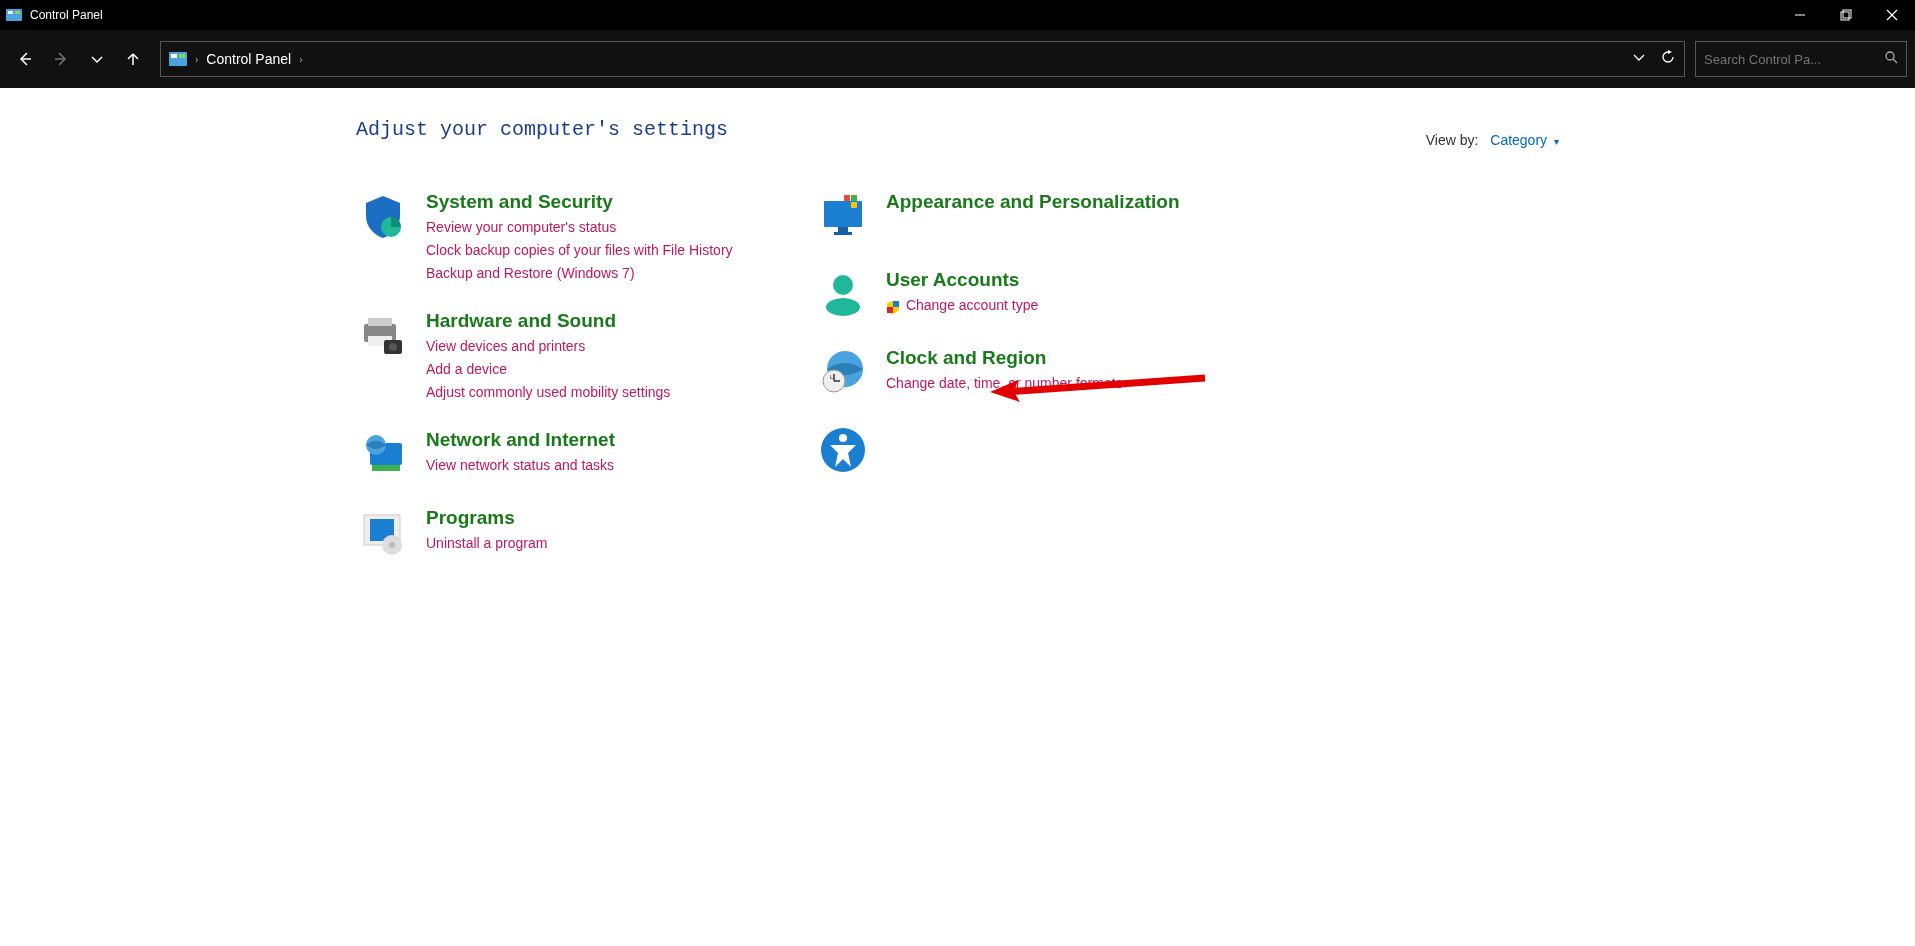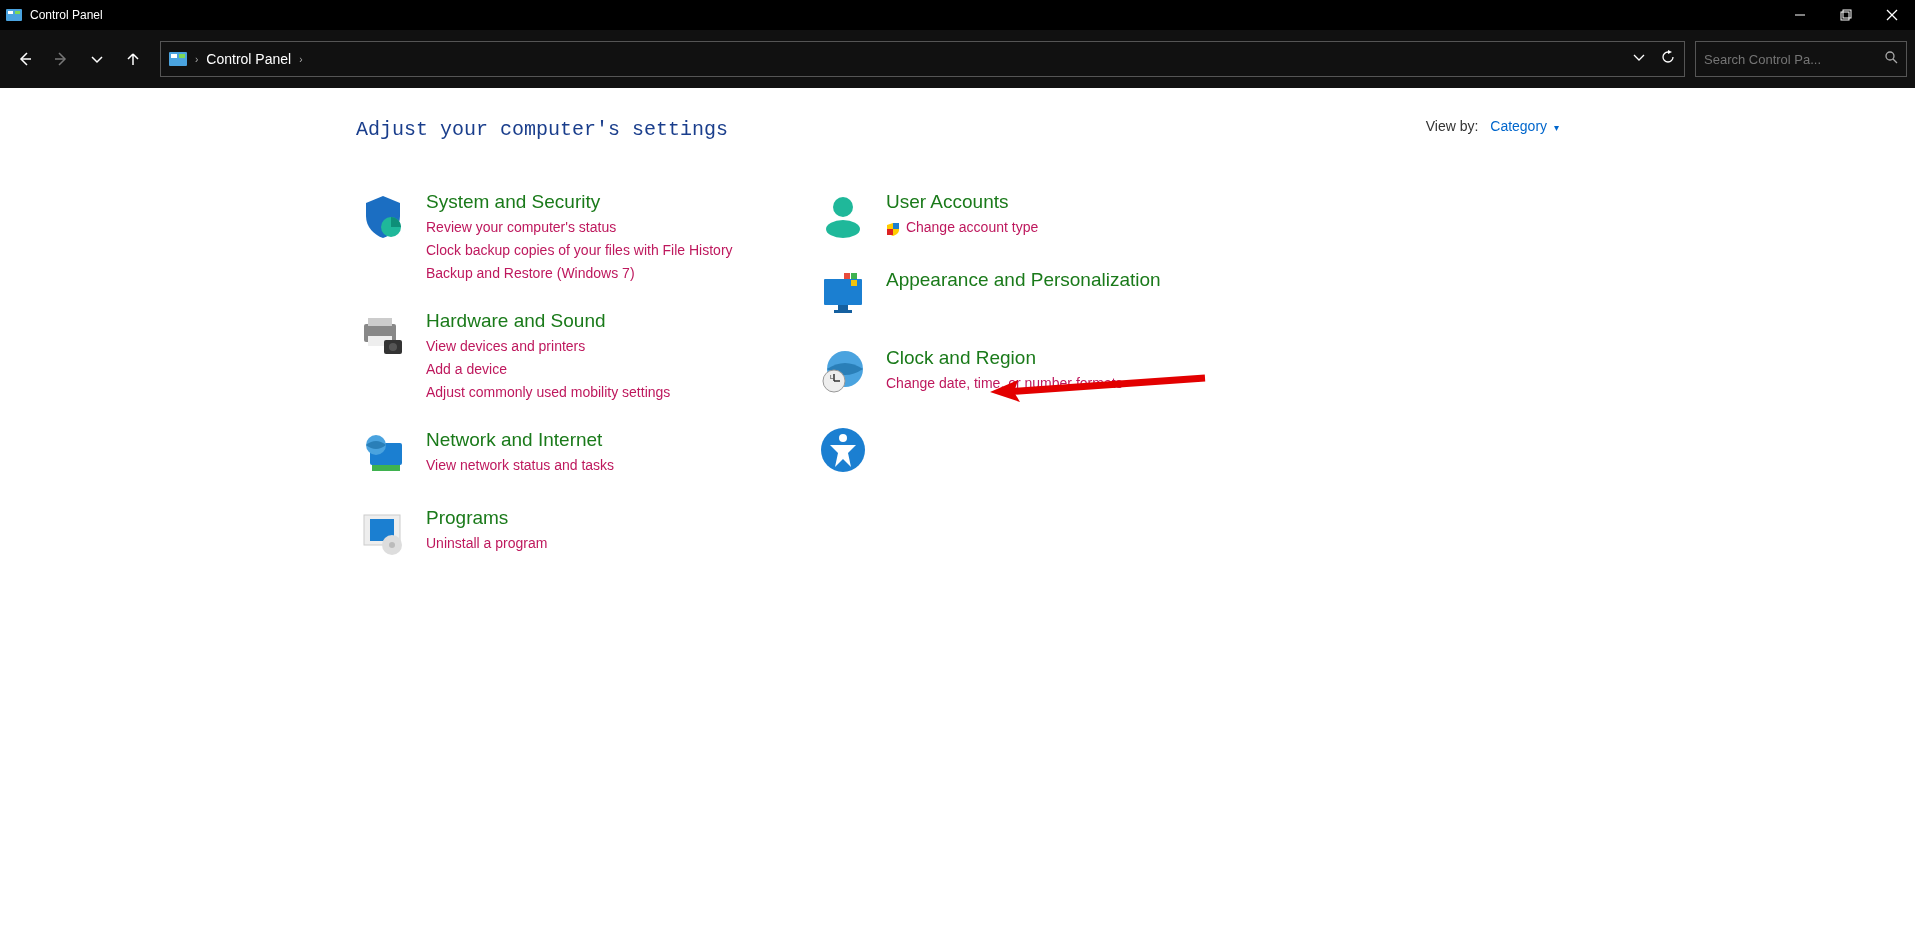--- a/index.html
+++ b/index.html
@@ -15,28 +15,28 @@
 .nav-btn svg { width: 16px; height: 16px; }
 .addressbar { flex: 1; height: 36px; border: 1px solid #555; margin-left: 8px; margin-right: 8px; display: flex; align-items: center; padding: 0 8px; gap: 8px; color: #fff; }
 .addr-icon { width: 18px; height: 18px; }
 .addr-chev { color: #aaa; font-size: 10px; }
 .addr-text { font-size: 14px; }
 .addr-right { margin-left: auto; display: flex; gap: 14px; align-items: center; }
 .searchbox { width: 212px; height: 36px; border: 1px solid #555; display: flex; align-items: center; padding: 0 8px; color: #999; }
 .searchbox input { background: transparent; border: none; color: #999; font-size: 13px; width: 130px; outline: none; }
 .content { padding: 30px 0 0 356px; }
 .heading { color: #1a3e8c; font-size: 20px; font-weight: 400; font-family: Liberation Mono, monospace; }
-.viewby { position: absolute; right: 356px; top: 118px; font-size: 14px; color: #333; }
+.viewby { position: absolute; right: 356px; top: 132px; font-size: 14px; color: #333; }
 .viewby-val { color: #0066cc; margin-left: 8px; }
 .columns { display: flex; margin-top: 50px; gap: 60px; }
 .col { width: 400px; }
 .cat { display: flex; margin-bottom: 24px; }
 .cat-icon { width: 54px; height: 54px; flex-shrink: 0; margin-right: 16px; display: flex; align-items: flex-start; justify-content: center; }
 .cat-body { }
-.cat-title { color: #1a7a1a; font-size: 19px; font-weight: 400; margin-bottom: 4px; }
+.cat-title { color: #1a7a1a; font-size: 19px; font-weight: 700; margin-bottom: 4px; }
 .cat-link { color: #be185d; font-size: 14px; display: block; margin-bottom: 2px; line-height: 1.5; }
 .shield-mini { display: inline-block; width: 14px; height: 14px; vertical-align: middle; margin-right: 2px; }
 .arrow-annotation { position: absolute; left: 990px; top: 370px; pointer-events: none; }
 </style>
 </head>
 <body>
 
 <div class="titlebar">
   <span class="titlebar-icon">
     <svg viewBox="0 0 16 16">
@@ -193,57 +193,57 @@
           <div class="cat-title">Programs</div>
           <a class="cat-link">Uninstall a program</a>
         </div>
       </div>
     </div>
 
     <div class="col">
       <div class="cat">
         <div class="cat-icon">
           <svg width="50" height="50" viewBox="0 0 50 50">
+              <rect x="6" y="10" width="38" height="26" fill="#1b7fd1" rx="1"></rect>
+              <rect x="20" y="36" width="10" height="5" fill="#1560a0"></rect>
+              <rect x="16" y="41" width="18" height="3" fill="#1560a0"></rect>
+              <rect x="26" y="4" width="6" height="6" fill="#e74c3c"></rect>
+              <rect x="33" y="4" width="6" height="6" fill="#3fb24f"></rect>
+              <rect x="26" y="11" width="6" height="6" fill="#1b7fd1"></rect>
+              <rect x="33" y="11" width="6" height="6" fill="#f1c40f"></rect>
+            </svg>
+        </div>
+        <div class="cat-body">
+          <div class="cat-title">Appearance and Personalization</div>
+        </div>
+      </div>
+
+      <div class="cat">
+        <div class="cat-icon">
+          <svg width="50" height="50" viewBox="0 0 50 50">
               <circle cx="25" cy="16" r="10" fill="#1fb89a"></circle>
               <ellipse cx="25" cy="38" rx="17" ry="9" fill="#1fb89a"></ellipse>
             </svg>
         </div>
         <div class="cat-body">
           <div class="cat-title">User Accounts</div>
           <a class="cat-link">
             <span class="shield-mini"><svg viewBox="0 0 14 14">
                   <path d="M7 1 L13 3 L13 8 C13 11 10 13 7 14 C4 13 1 11 1 8 L1 3 Z" fill="#ffcc00"></path>
                   <rect x="7" y="1" width="6" height="6" fill="#1b7fd1"></rect>
                   <rect x="1" y="7" width="6" height="6" fill="#d22"></rect>
                 </svg></span>
             <span>Change account type</span>
           </a>
         </div>
       </div>
 
       <div class="cat">
         <div class="cat-icon">
           <svg width="50" height="50" viewBox="0 0 50 50">
-              <rect x="6" y="10" width="38" height="26" fill="#1b7fd1" rx="1"></rect>
-              <rect x="20" y="36" width="10" height="5" fill="#1560a0"></rect>
-              <rect x="16" y="41" width="18" height="3" fill="#1560a0"></rect>
-              <rect x="26" y="4" width="6" height="6" fill="#e74c3c"></rect>
-              <rect x="33" y="4" width="6" height="6" fill="#3fb24f"></rect>
-              <rect x="26" y="11" width="6" height="6" fill="#1b7fd1"></rect>
-              <rect x="33" y="11" width="6" height="6" fill="#f1c40f"></rect>
-            </svg>
-        </div>
-        <div class="cat-body">
-          <div class="cat-title">Appearance and Personalization</div>
-        </div>
-      </div>
-
-      <div class="cat">
-        <div class="cat-icon">
-          <svg width="50" height="50" viewBox="0 0 50 50">
               <circle cx="27" cy="22" r="18" fill="#4aa3df"></circle>
               <path d="M9 22 Q27 10 45 22 Q27 34 9 22" fill="#2a7fb8"></path>
               <circle cx="16" cy="34" r="11" fill="#eee" stroke="#999"></circle>
               <line x1="16" y1="34" x2="16" y2="27" stroke="#333" stroke-width="1.5"></line>
               <line x1="16" y1="34" x2="22" y2="34" stroke="#333" stroke-width="1.5"></line>
               <text x="12" y="32" font-size="6" fill="#333">L</text>
             </svg>
         </div>
         <div class="cat-body">
           <div class="cat-title">Clock and Region</div>

